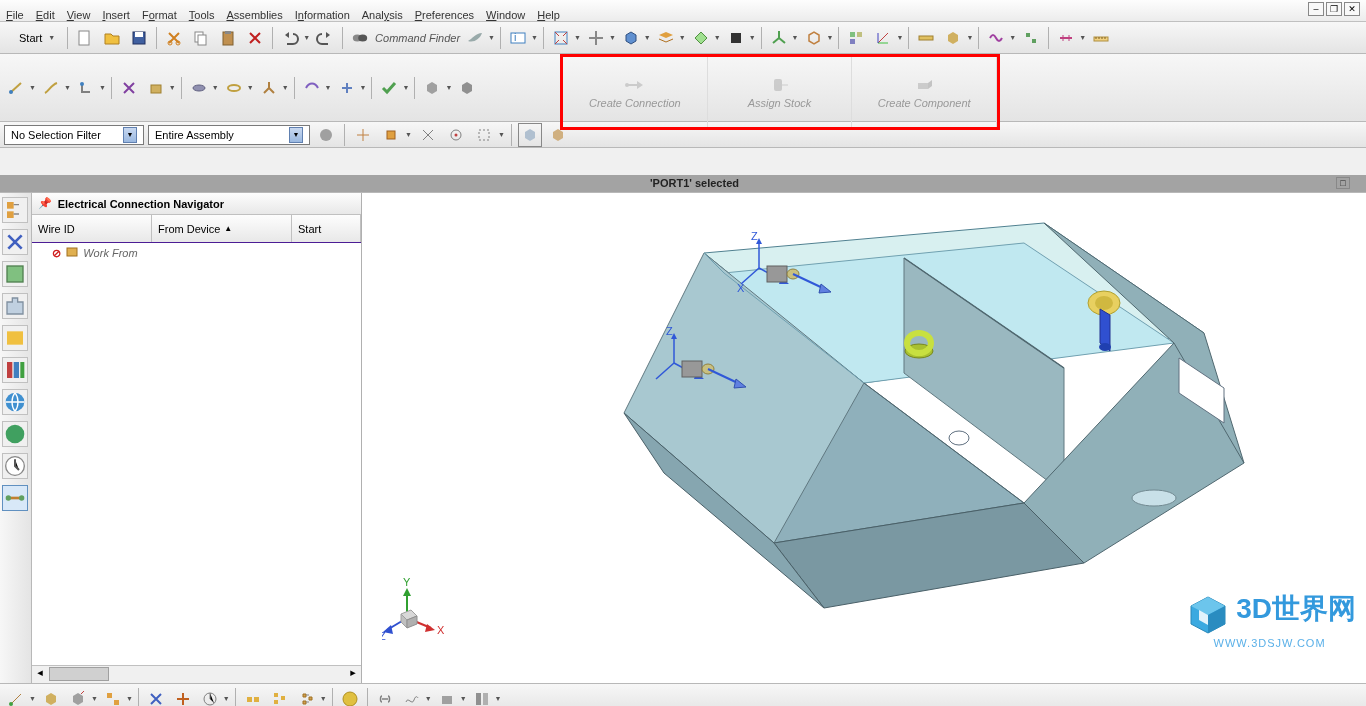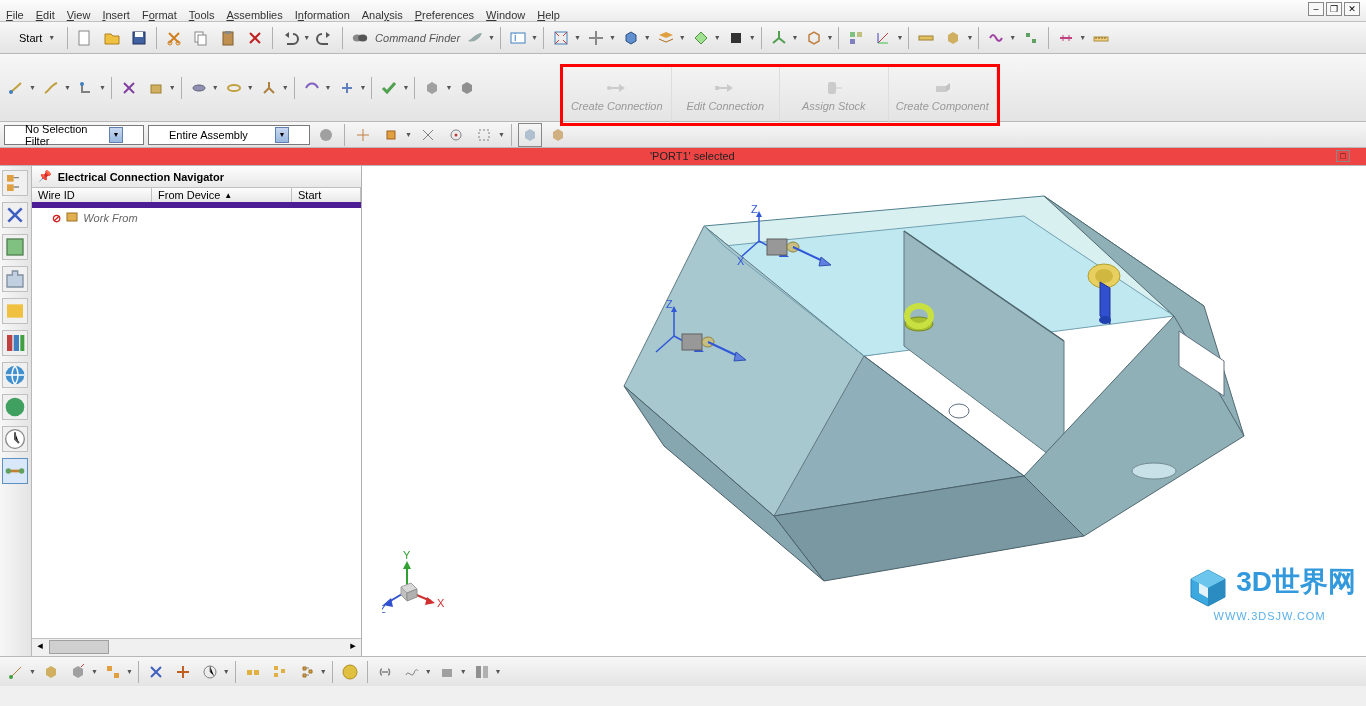--- a/index.html
+++ b/index.html
@@ -14,37 +14,37 @@
 .toolbar { background: linear-gradient(#f7f7f7,#e4e4e4); border-bottom: 1px solid #b8b8b8; display: flex; align-items: center; padding: 2px 4px; gap: 3px; min-height: 30px; }
 .tbar1 { height: 32px; }
 .tbar2 { height: 68px; position: relative; }
 .tbtn { width: 24px; height: 24px; display: flex; align-items: center; justify-content: center; border: 1px solid transparent; }
 .tbtn svg { width: 18px; height: 18px; }
 .sep { width: 1px; height: 22px; background: #b0b0b0; margin: 0 2px; }
 .dd-arrow { font-size: 7px; color: #555; margin-left: -2px; }
 
 .start-btn { display: flex; align-items: center; gap: 8px; padding: 2px 6px; border: 1px solid transparent; }
 
-.highlighted-group { position: absolute; left: 560px; top: 10px; width: 440px; height: 62px; border: 3px solid #ff0000; display: flex; }
+.highlighted-group { position: absolute; left: 560px; top: 0; width: 440px; height: 76px; border: 3px solid #ff0000; display: flex; }
 .hg-item { flex: 1; display: flex; flex-direction: column; align-items: center; justify-content: center; color: #999; font-style: italic; text-align: center; line-height: 1.1; gap: 2px; border-right: 1px solid #ddd; }
 .hg-item svg { width: 24px; height: 20px; opacity: 0.5; }
 
 .filter-bar { height: 26px; background: linear-gradient(#f7f7f7,#e4e4e4); border-bottom: 1px solid #b8b8b8; display: flex; align-items: center; padding: 2px 4px; gap: 4px; }
-.combo { height: 20px; border: 1px solid #7a7a7a; background: #fff; display: flex; align-items: center; padding: 0 20px; gap: 4px; }
+.combo { height: 20px; border: 1px solid #7a7a7a; background: #fff; display: flex; align-items: center; padding: 0 6px; gap: 4px; }
 .combo .arrow { width: 14px; height: 16px; background: linear-gradient(#c8d8f0,#9ab8e0); border: 1px solid #6080b0; display: flex; align-items: center; justify-content: center; font-size: 7px; }
 
-.status-strip { height: 18px; background: #ef4444; border-bottom: 1px solid #b8b8b8; padding: 2px 8px 2px 650px; font-weight: normal; color: #222; }
+.status-strip { height: 18px; background: #a3a3a3; border-bottom: 1px solid #b8b8b8; padding: 2px 8px 2px 650px; font-weight: bold; color: #222; margin-top: 27px; }
 
 .main-area { display: flex; height: 490px; }
 .left-rail { width: 32px; background: linear-gradient(90deg,#f7f7f7,#e4e4e4); border-right: 1px solid #b8b8b8; display: flex; flex-direction: column; gap: 6px; padding: 4px 2px; }
 .rail-btn { width: 26px; height: 26px; border: 1px solid #c0c0c0; background: #f0f0f0; display: flex; align-items: center; justify-content: center; }
 
 .nav-panel { width: 330px; background: #fff; border-right: 1px solid #b0b0b0; display: flex; flex-direction: column; }
 .nav-title { height: 22px; background: linear-gradient(#fdfdfd,#e8e8e8); border-bottom: 1px solid #c0c0c0; display: flex; align-items: center; padding: 0 6px; gap: 6px; font-weight: bold; }
-.nav-cols { height: 20px; display: flex; border-bottom: 6px solid #4c1d95; }
+.nav-cols { height: 28px; display: flex; border-bottom: 1px solid #4c1d95; }
 .nav-col { border-right: 1px solid #c0c0c0; background: linear-gradient(#fdfdfd,#e8e8e8); padding: 3px 6px; display: flex; align-items: center; gap: 4px; }
 .nav-body { flex: 1; background: #fff; }
 .nav-row { display: flex; align-items: center; padding: 2px 6px 2px 20px; gap: 4px; }
 .nav-scroll { height: 18px; background: #f0f0f0; border-top: 1px solid #c0c0c0; display: flex; }
 .nav-scroll .thumb { width: 60px; height: 14px; margin: 1px; background: #d0d0d0; border: 1px solid #a0a0a0; }
 
 .viewport { flex: 1; background: #fff; position: relative; overflow: hidden; }
 
 .bottom-bar { height: 30px; background: linear-gradient(#f7f7f7,#e4e4e4); border-top: 1px solid #b8b8b8; display: flex; align-items: center; padding: 2px 4px; gap: 3px; }
 
@@ -359,28 +359,20 @@
     </div>
 
   <div class="highlighted-group">
     <div class="hg-item">
       <svg viewBox="0 0 24 20">
           <path d="M4 10h10" stroke="#aaa" stroke-width="2"></path>
           <path d="M14 6l6 4-6 4z" fill="#aaa"></path>
           <circle cx="4" cy="10" r="2" fill="#aaa"></circle>
         </svg>
       <span>Create Connection</span>
-    </div>
-    <div class="hg-item">
-      <svg viewBox="0 0 24 20">
-          <path d="M4 10h10" stroke="#aaa" stroke-width="2"></path>
-          <path d="M14 6l6 4-6 4z" fill="#aaa"></path>
-          <rect x="2" y="8" width="4" height="4" fill="#aaa"></rect>
-        </svg>
-      <span>Edit Connection</span>
     </div>
     <div class="hg-item">
       <svg viewBox="0 0 24 20">
           <rect x="6" y="4" width="8" height="12" rx="2" fill="#aaa"></rect>
           <path d="M14 10h6" stroke="#aaa"></path>
         </svg>
       <span>Assign Stock</span>
     </div>
     <div class="hg-item">
       <svg viewBox="0 0 24 20">

